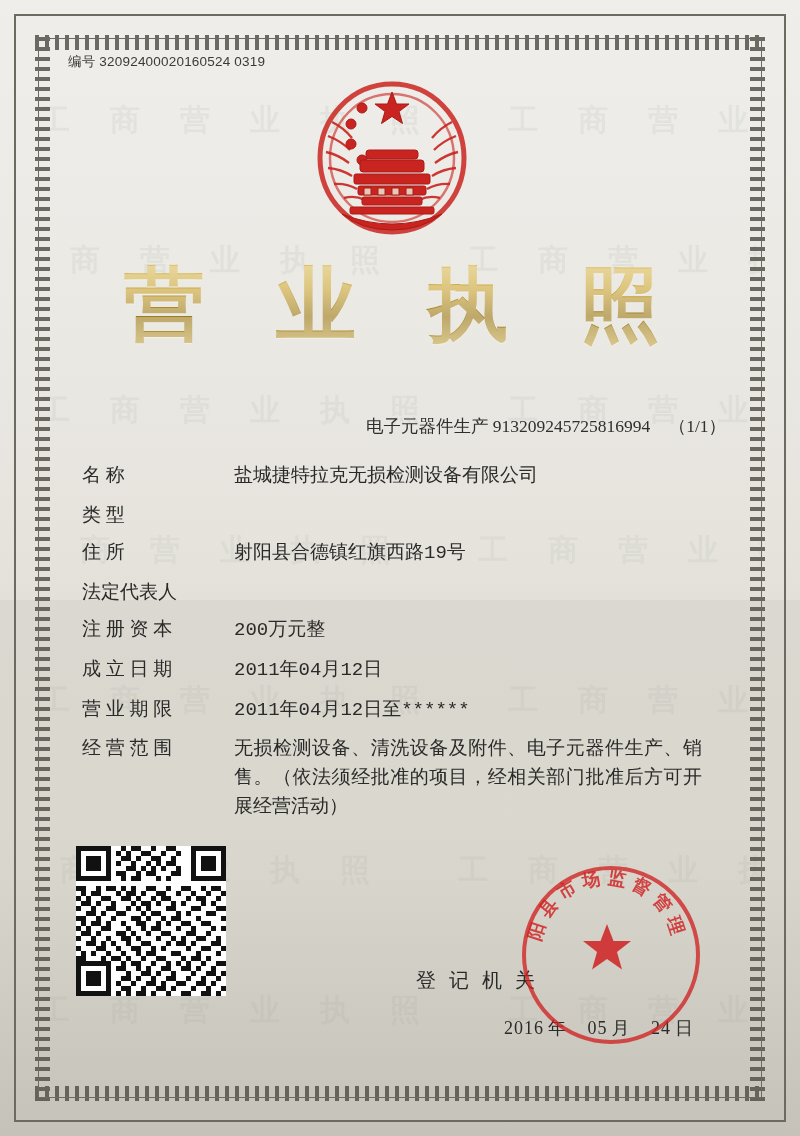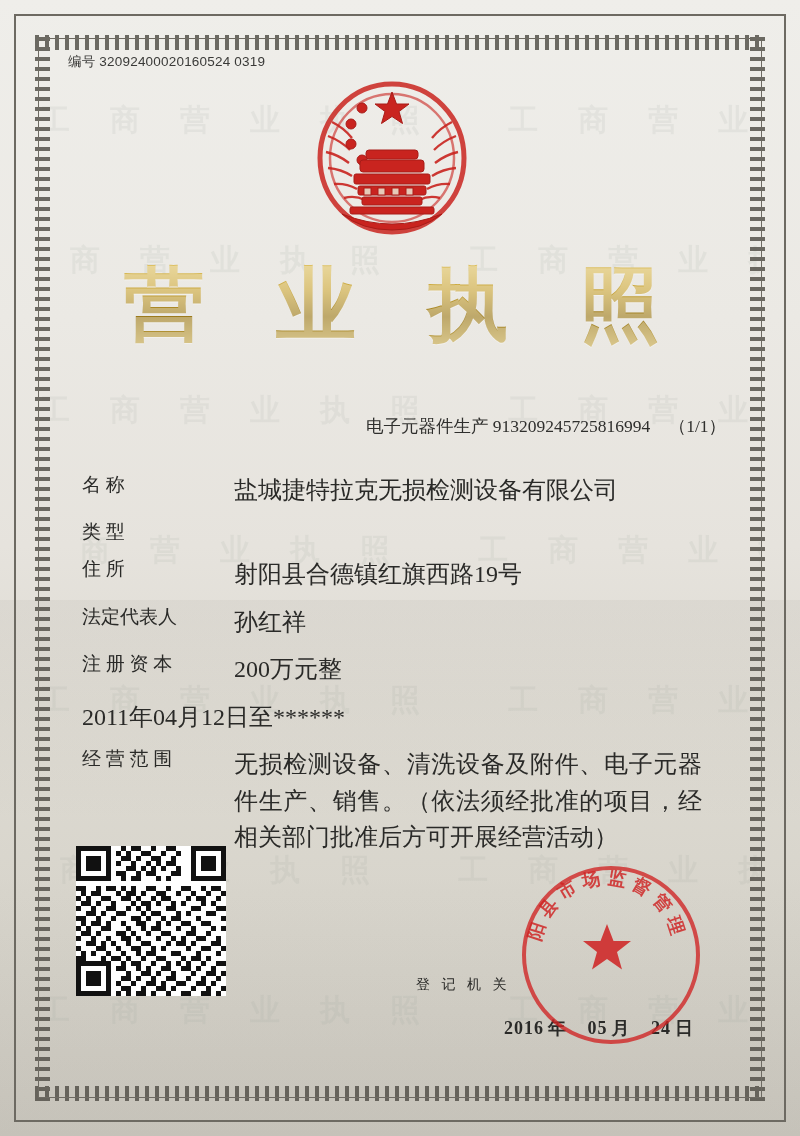--- a/index.html
+++ b/index.html
@@ -137,73 +137,73 @@
     white-space: nowrap;
   }
   .credit-code .seq { margin-left: 14px; }
 
   
   .fields {
     position: absolute;
     left: 46px;
     top: 418px;
     width: 620px;
-    margin-top: 10px;
   }
   .field {
     display: flex;
     align-items: flex-start;
     margin-bottom: 11px;
   }
   .f-label {
     width: 152px;
     flex: 0 0 152px;
     font-size: 19px;
     color: #2a2a28;
     letter-spacing: 0;
     display: flex;
     justify-content: space-between;
   }
   .f-value {
-    font-size: 24px;
+    font-size: 19px;
     color: #2a2a28;
     line-height: 1.52;
     flex: 1;
+    font-family: Liberation Mono, monospace;
   }
   .f-value.scope { text-align: justify; }
 
   
   .qr {
     position: absolute;
     left: 40px;
     bottom: 96px;
     width: 150px;
     height: 150px;
   }
   .qr svg { display:block; }
 
   
   .registry {
     position: absolute;
     left: 380px;
     bottom: 98px;
-    font-size: 14px;
+    font-size: 20px;
     letter-spacing: 4px;
     color: #2a2a28;
   }
   .date-line {
     position: absolute;
     right: 52px;
     bottom: 52px;
     font-size: 18px;
     color: #2a2a28;
     letter-spacing: 1px;
     font-family: "Liberation Serif", serif;
   }
-  .date-line span { margin: 0 2px; font-weight: bold; }
+  .date-line span { margin: 0 2px; }
 
   
   .seal {
     position: absolute;
     right: 48px;
     bottom: 48px;
     width: 186px;
     height: 186px;
     pointer-events: none;
   }
@@ -333,27 +333,31 @@
       </div>
       <div class="field">
         <div class="f-label">类     型</div>
       </div>
       <div class="field">
         <div class="f-label">住     所</div>
         <div class="f-value">射阳县合德镇红旗西路19号</div>
       </div>
       <div class="field">
         <div class="f-label">法定代表人</div>
-        <div class="f-value">孙红祥</div>
       </div>
       <div class="field">
         <div class="f-label">注 册 资 本</div>
         <div class="f-value">200万元整</div>
       </div>
       <div class="field">
+        <div class="f-label">成 立 日 期</div>
+        <div class="f-value">2011年04月12日</div>
+      </div>
+      <div class="field">
+        <div class="f-label">营 业 期 限</div>
         <div class="f-value">2011年04月12日至******</div>
       </div>
       <div class="field">
         <div class="f-label">经 营 范 围</div>
         <div class="f-value scope">无损检测设备、清洗设备及附件、电子元器件生产、销售。（依法须经批准的项目，经相关部门批准后方可开展经营活动）</div>
       </div>
     </div>
 
     <div class="qr">
       <svg width="150" height="150" viewBox="0 0 30 30" shape-rendering="crispEdges" aria-hidden="true">

